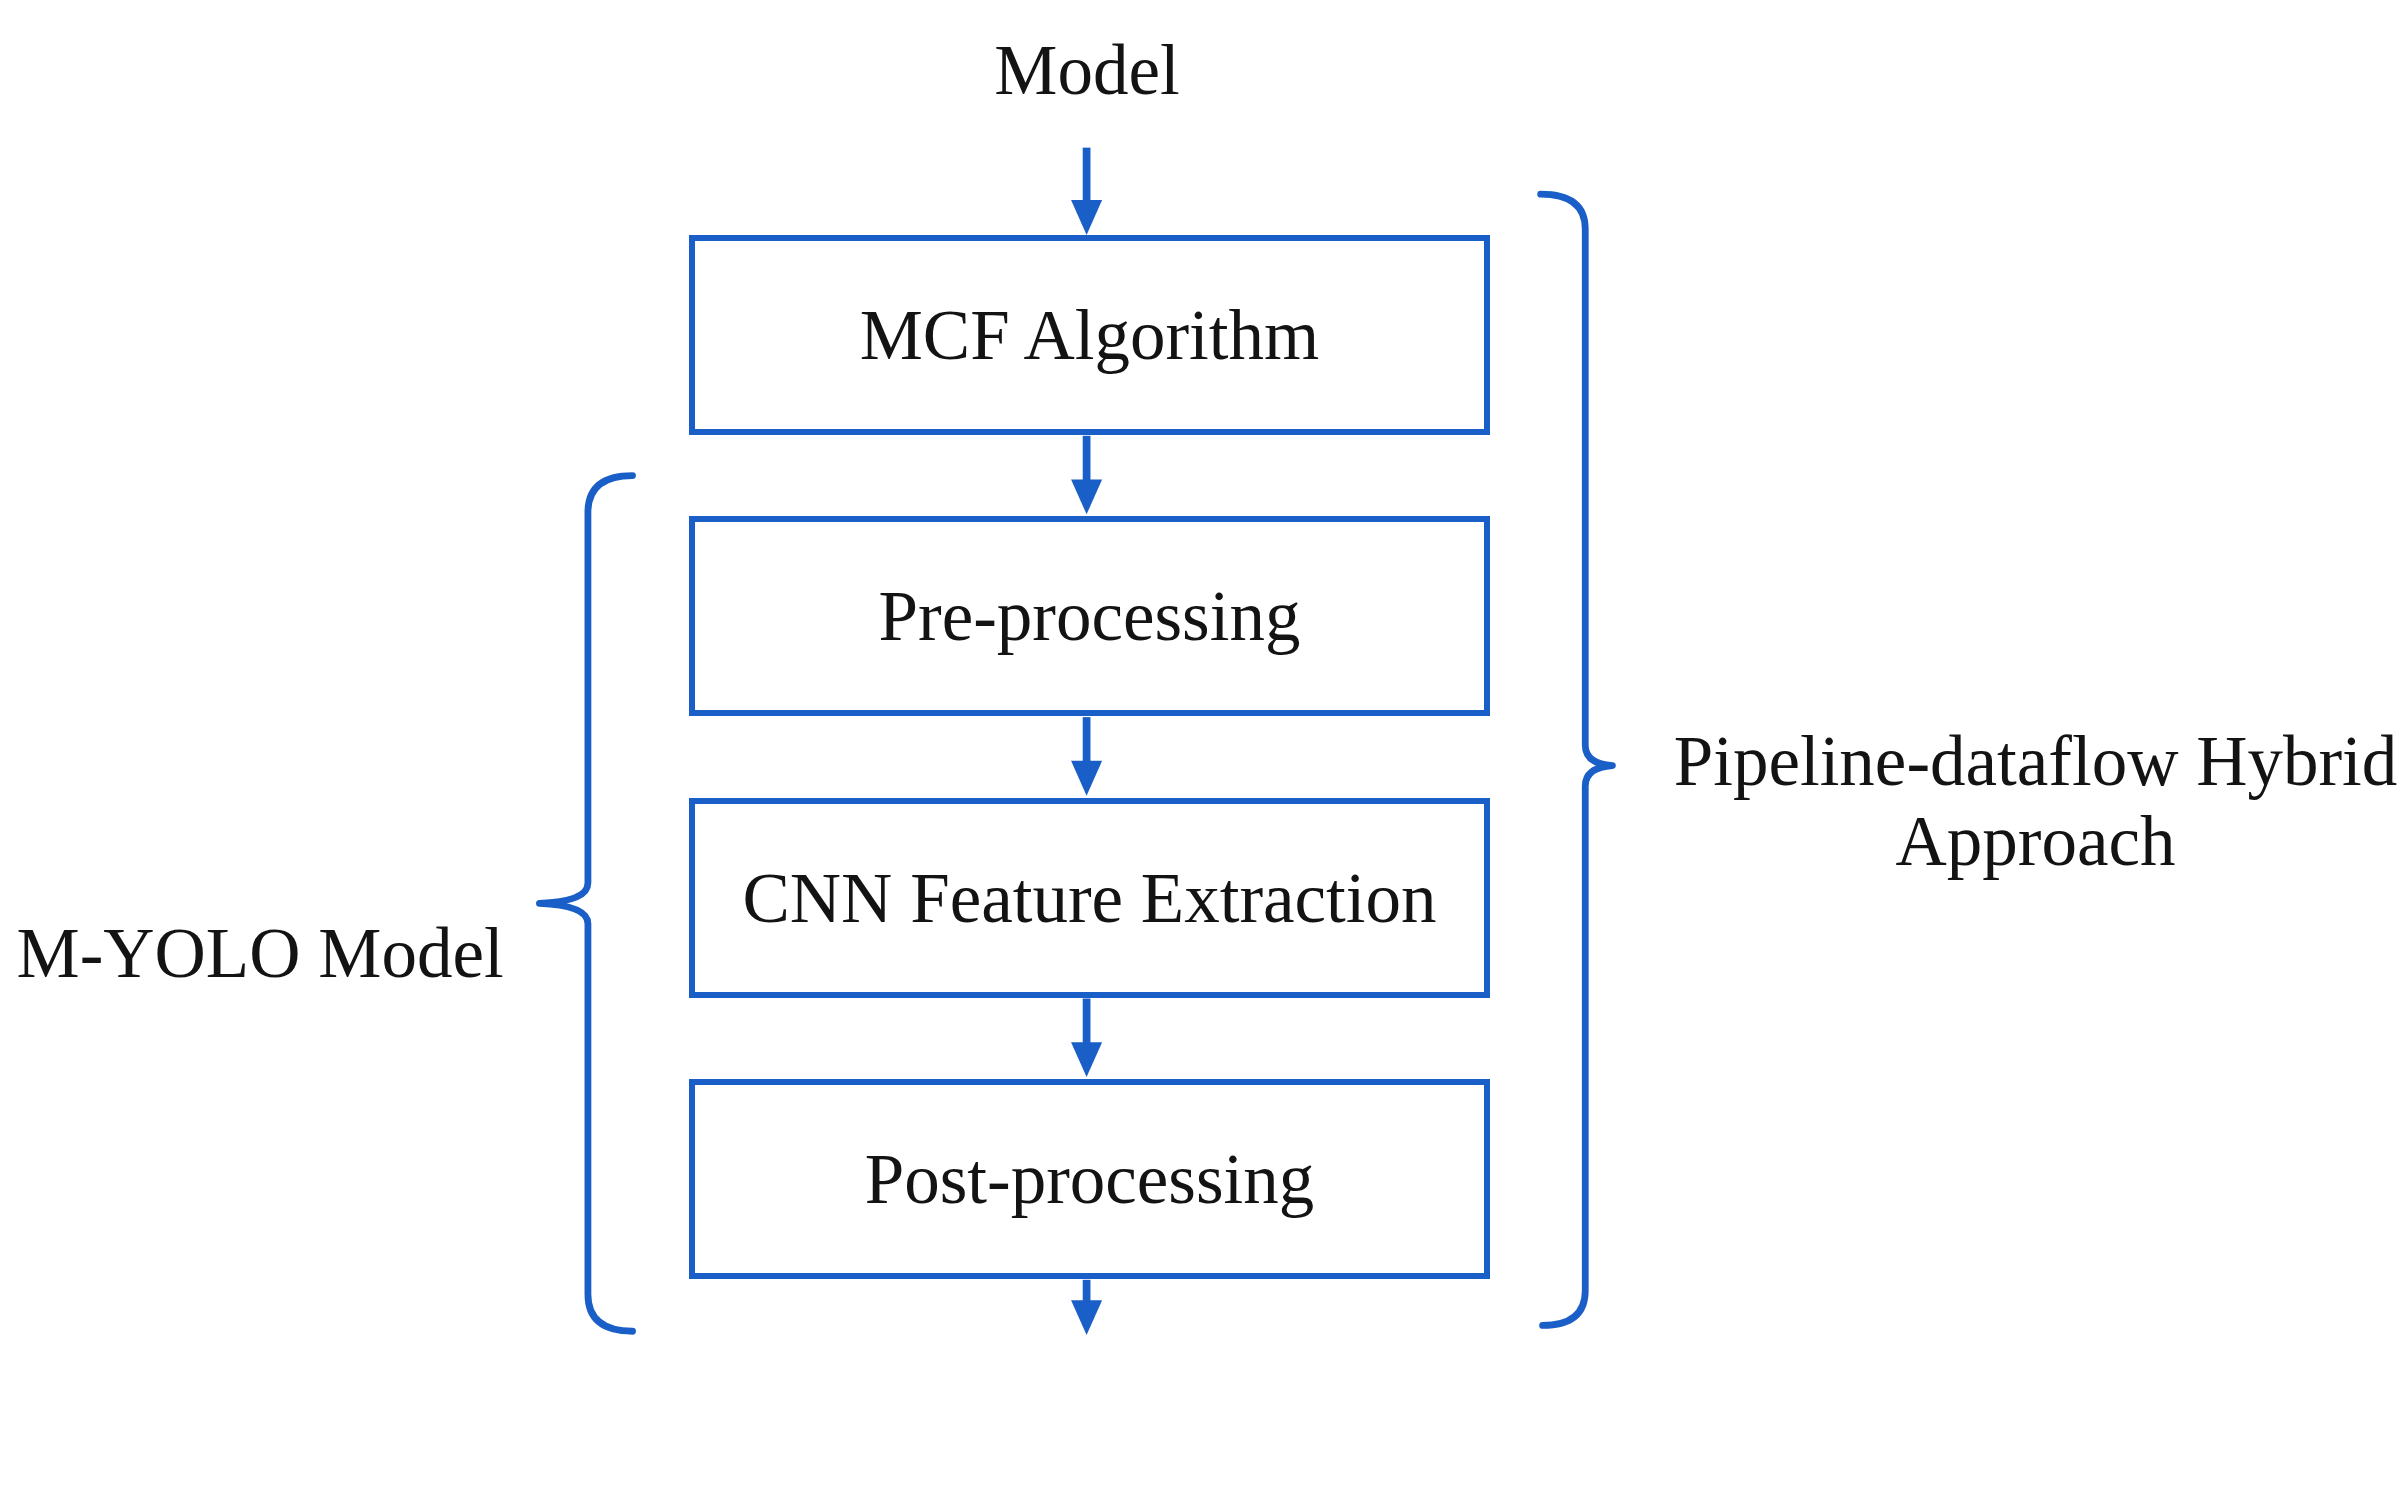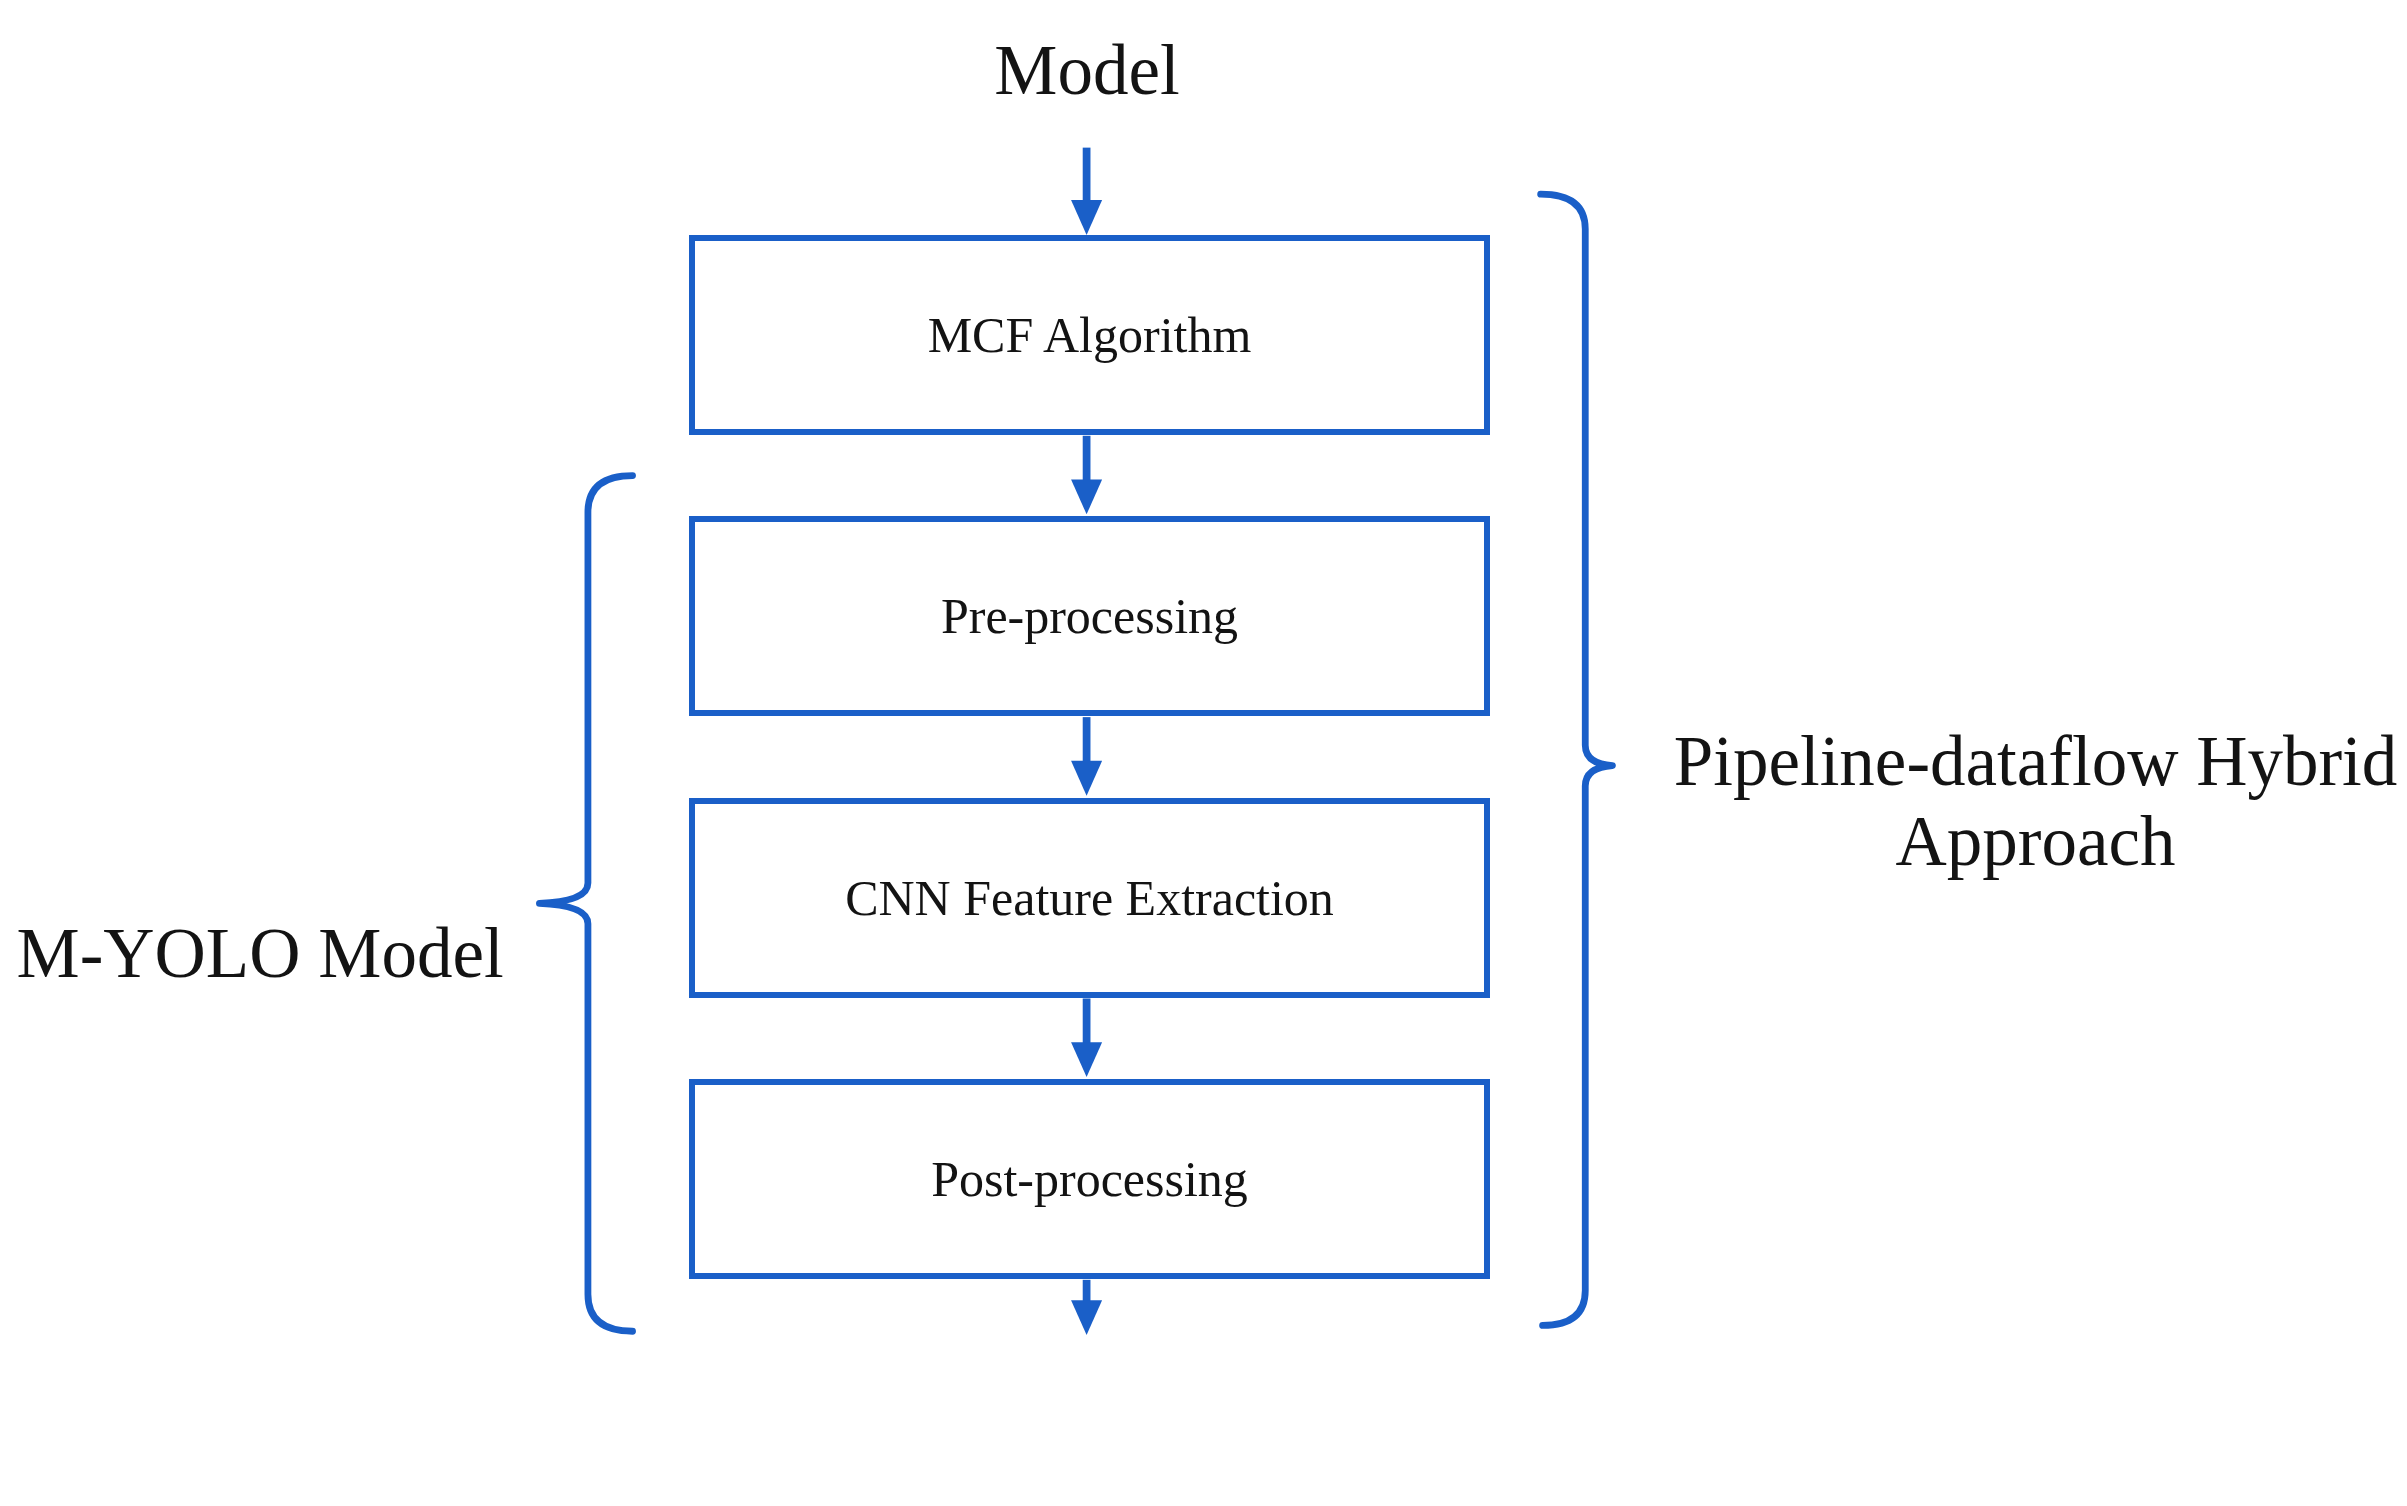--- a/index.html
+++ b/index.html
@@ -24,21 +24,21 @@
     width: 801px;
     height: 200px;
     box-sizing: border-box;
     border: 6.8px solid var(--accent);
     background: #ffffff;
     display: flex;
     flex-direction: column;
     align-items: center;
     justify-content: center;
     text-align: center;
-    font-size: 50px;
+    font-size: 71px;
     line-height: 83px;
     white-space: nowrap;
   }
   .io-label {
     position: absolute;
     text-align: center;
     font-size: 71px;
     line-height: 83px;
     white-space: nowrap;
   }

